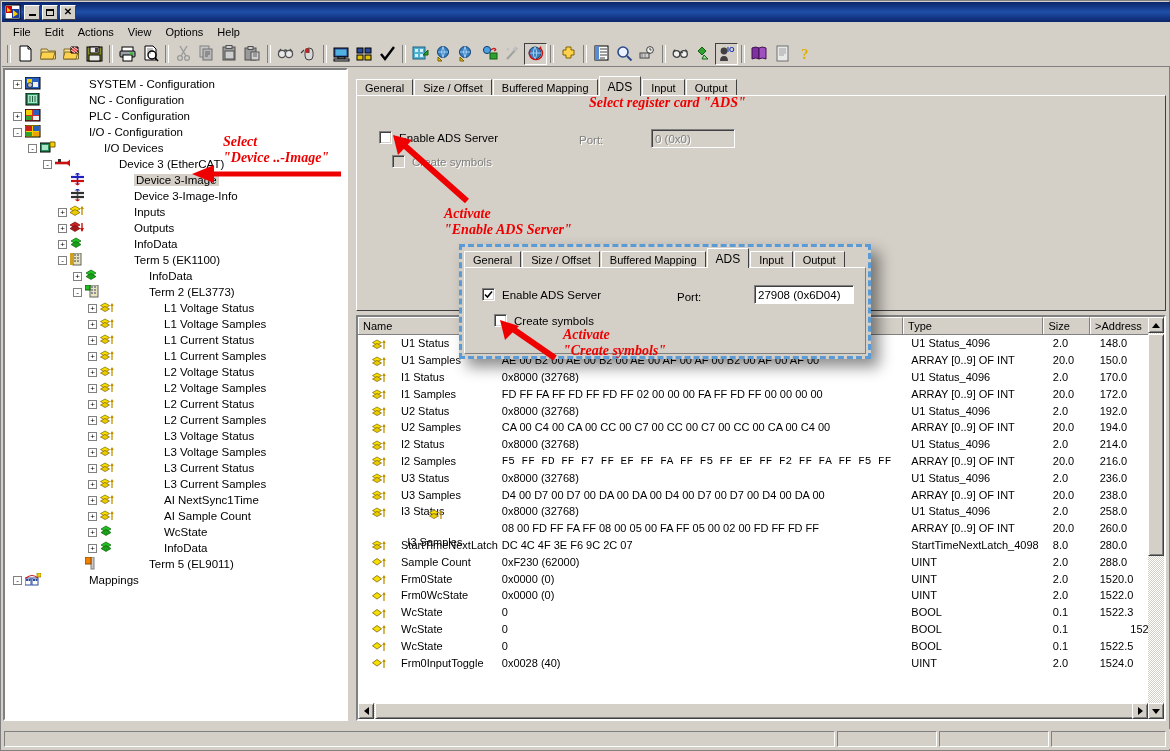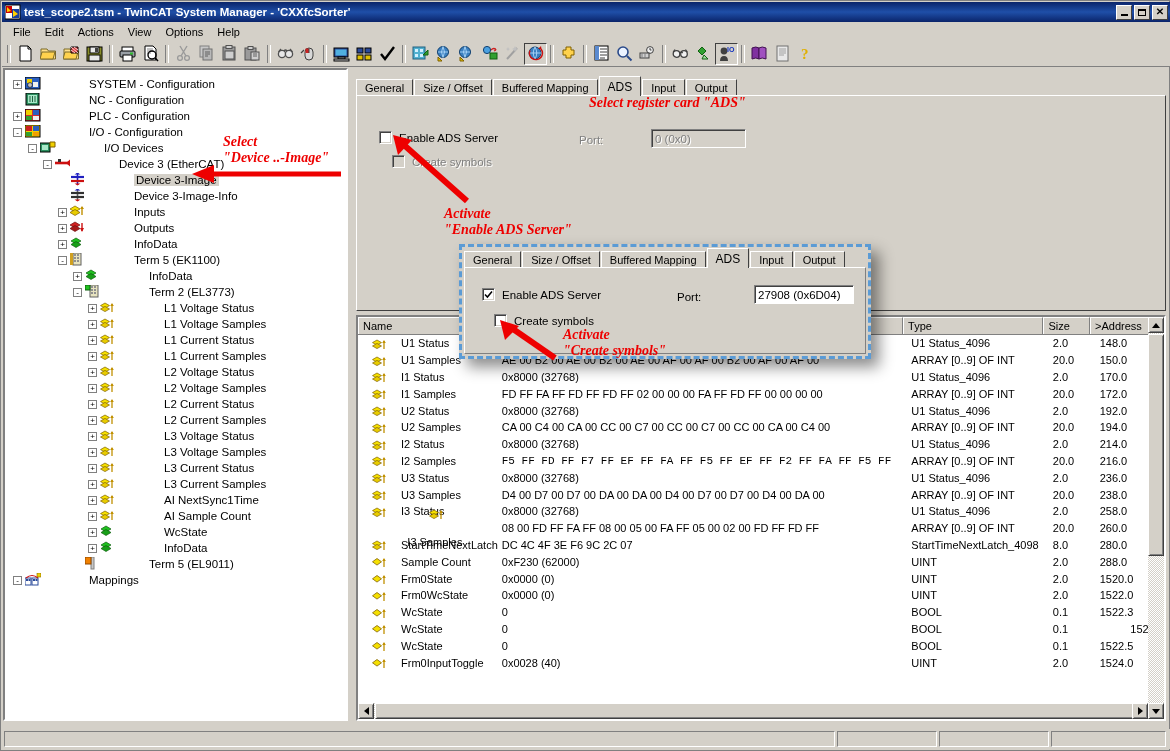--- a/index.html
+++ b/index.html
@@ -165,21 +165,20 @@
   <div class="titlebar">
     <span class="tlogo">
       <svg width="16" height="16" viewBox="0 0 16 16">
         <rect x="0" y="1" width="15" height="14" fill="#ffffff" stroke="#000" stroke-width="1"></rect>
         <path d="M1 2 L7 2 L7 9 L1 9 Z" fill="#cc0000"></path>
         <path d="M7 5 L14 5 L14 14 L7 14 Z" fill="#1a3fa0"></path>
         <path d="M2 3 L6 7 L2 8 Z" fill="#ffd000"></path>
         <path d="M8 6 L13 10 L8 13 Z" fill="#ffd000"></path>
       </svg>
     </span>
-    <span class="ttext">test_scope2.tsm - TwinCAT System Manager - 'CXXfcSorter'</span>
     <span class="winbtns">
       <span class="winbtn">
           <i class="min"></i>
         </span>
       <span class="winbtn">
           <i class="max"></i>
         </span>
       <span class="winbtn">
           <b class="cls">✕</b>
         </span>
@@ -822,21 +821,21 @@
         <span class="chkbox"></span>
         <span class="chklbl">Enable ADS Server</span>
       </div>
 
       <div class="chkrow" style="left:35px;top:59px;">
         <span class="chkbox dis"></span>
         <span class="chklbl dis">Create symbols</span>
       </div>
 
       <span class="fieldlbl" style="left:222px;top:38px;color:#808080;text-shadow:1px 1px 0 #fff;">Port:</span>
-      <span class="textfield" style="left:294px;top:33px;width:95px;height:19px;color:#808080;text-shadow:1px 1px 0 #fff;text-align:center;">0 (0x0)</span>
+      <span class="textfield" style="left:294px;top:33px;width:84px;height:19px;color:#808080;text-shadow:1px 1px 0 #fff;text-align:center;">0 (0x0)</span>
     </div>
   </div>
 
   <div class="tablewrap">
     <div class="thead" id="table-head">
         <div class="th" style="width: 143px;">Name</div>
         <div class="th" style="width: 420px;">Online</div>
         <div class="th" style="width: 145px;">Type</div>
         <div class="th" style="width: 48px;">Size</div>
         <div class="th" style="width: 70px;">&gt;Address</div>

